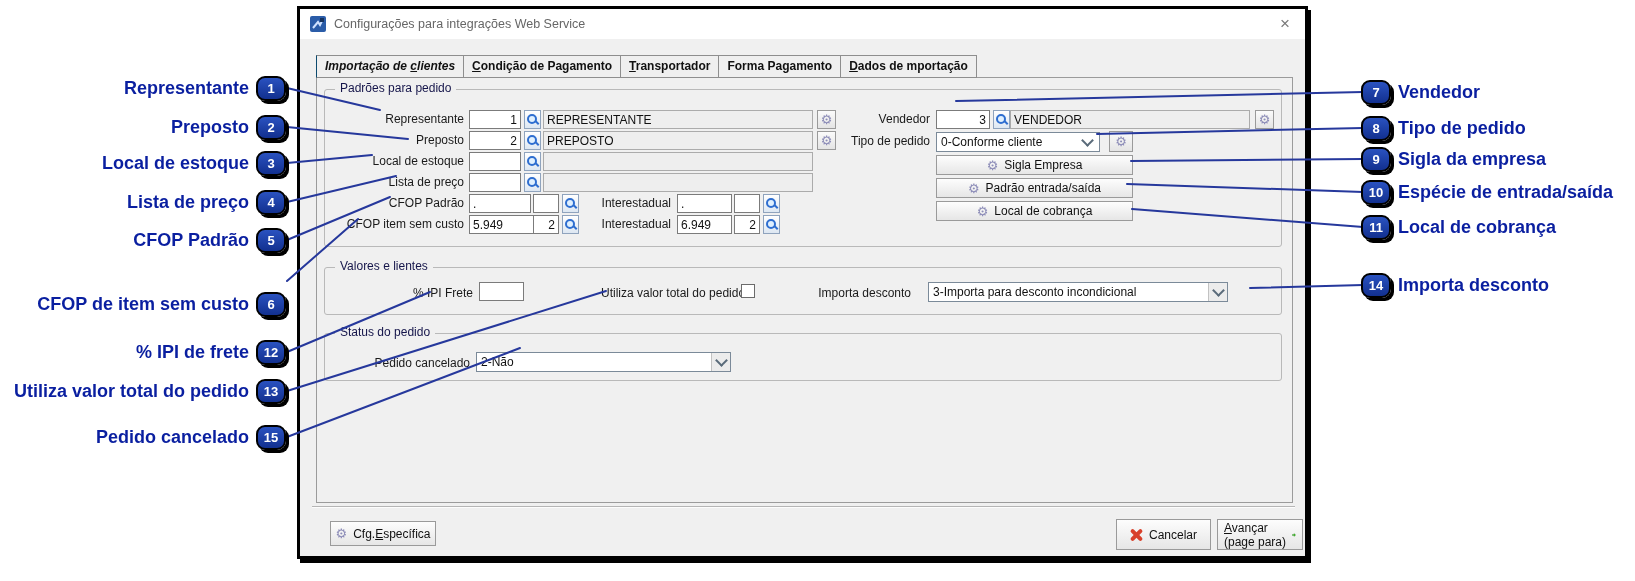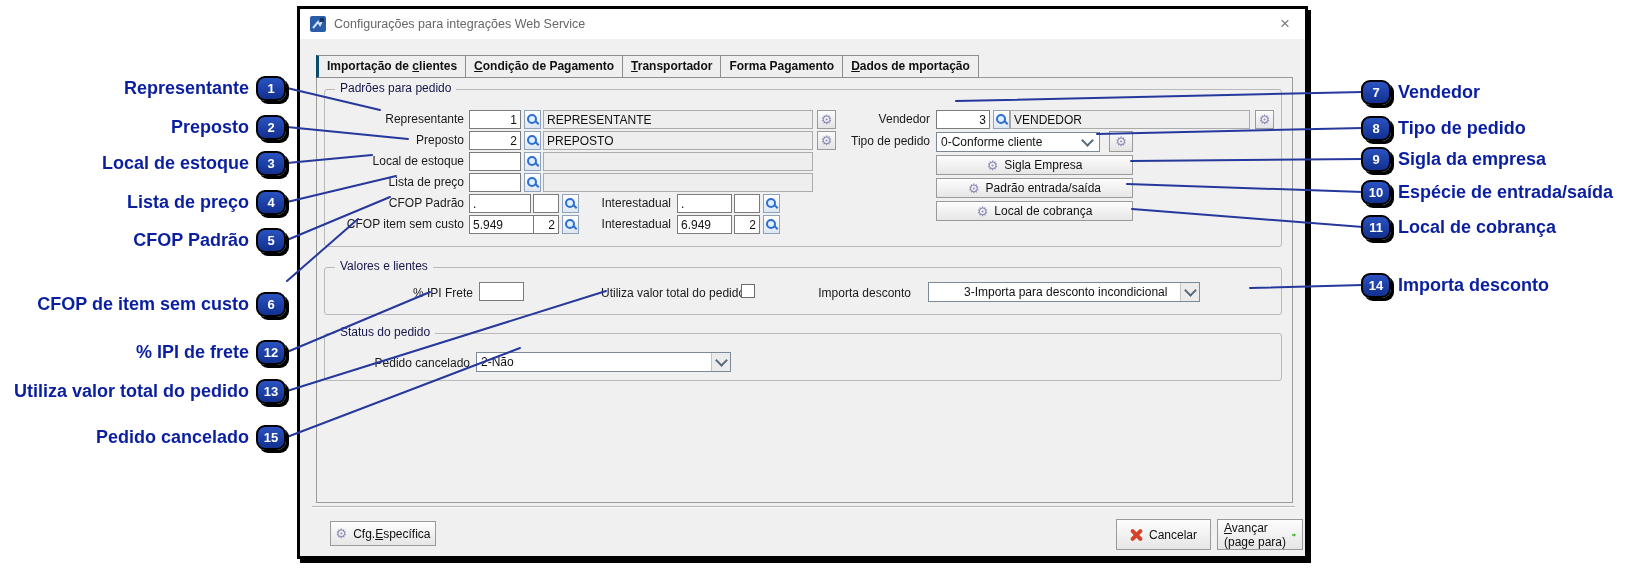--- a/index.html
+++ b/index.html
@@ -11,21 +11,21 @@
   .titlebar{position:absolute;left:0;top:0;right:0;height:30px;background:#fff;}
   .app-icon{position:absolute;left:9px;top:6px;width:18px;height:18px;}
   .title-text{position:absolute;left:34px;top:0;height:30px;line-height:30px;font-size:12.5px;color:#666;}
   .close-btn{position:absolute;right:10px;top:5px;width:20px;height:20px;line-height:20px;text-align:center;
              color:#7a7a7a;font-size:17px;cursor:default;}
 
   
   .tabs{position:absolute;left:16px;top:46px;display:flex;align-items:flex-end;z-index:3;}
   .tab{border:1px solid #8e8e8e;border-left:none;background:#efefef;font-size:12px;font-weight:bold;color:#111;
        padding:3px 8px 4px;white-space:nowrap;}
-  .tab:first-child{border-left:3px solid #0c4a6e;}
+  .tab:first-child{border-left:1px solid #0c4a6e;font-style:italic;}
   .tab.active{background:#f3f3f3;border:1px solid #8e8e8e;border-bottom:none;padding:5px 9px 7px;margin-bottom:-2px;}
   .u{text-decoration:underline;}
   .panel{position:absolute;left:16px;top:68px;width:975px;height:424px;border:1px solid #9b9b9b;background:#f0f0f0;z-index:2;}
 
   
   .group{position:absolute;border:1px solid #b9b9b9;border-radius:3px;z-index:3;}
   .gtitle{position:absolute;top:-9px;left:10px;background:#f0f0f0;padding:0 5px;font-size:12px;font-weight:normal;color:#15154a;white-space:nowrap;}
   .g1{left:24px;top:80px;width:956px;height:156px;}
   .g2{left:24px;top:258px;width:956px;height:46px;}
   .g3{left:24px;top:324px;width:956px;height:46px;}
@@ -193,21 +193,21 @@
       </div>
 
     <div class="group g2">
       <span class="gtitle">Valores e lientes</span>
     </div>
     <div class="flabel" style="left:40px;top:275px;width:133px;">% IPI Frete</div>
     <input class="tin" style="left: 179px; top: 273px; width: 45px;" value="">
     <div class="flabel la" style="left:301px;top:275px;width:140px;">Utiliza valor total do pedido</div>
     <div class="checkbox" style="left:441px;top:275px;"></div>
     <div class="flabel" style="left:500px;top:275px;width:111px;">Importa desconto</div>
-    <div class="combo" style="left:628px;top:273px;width:272px;padding-left:31px;">
+    <div class="combo" style="left:628px;top:273px;width:300px;">
       <span class="val">3-Importa para desconto incondicional</span>
       <span class="cbtn">
           <span class="chev"></span>
         </span>
     </div>
 
     <div class="group g3">
       <span class="gtitle">Status do pedido</span>
     </div>
     <div class="flabel" style="left:30px;top:345px;width:140px;">Pedido cancelado</div>

